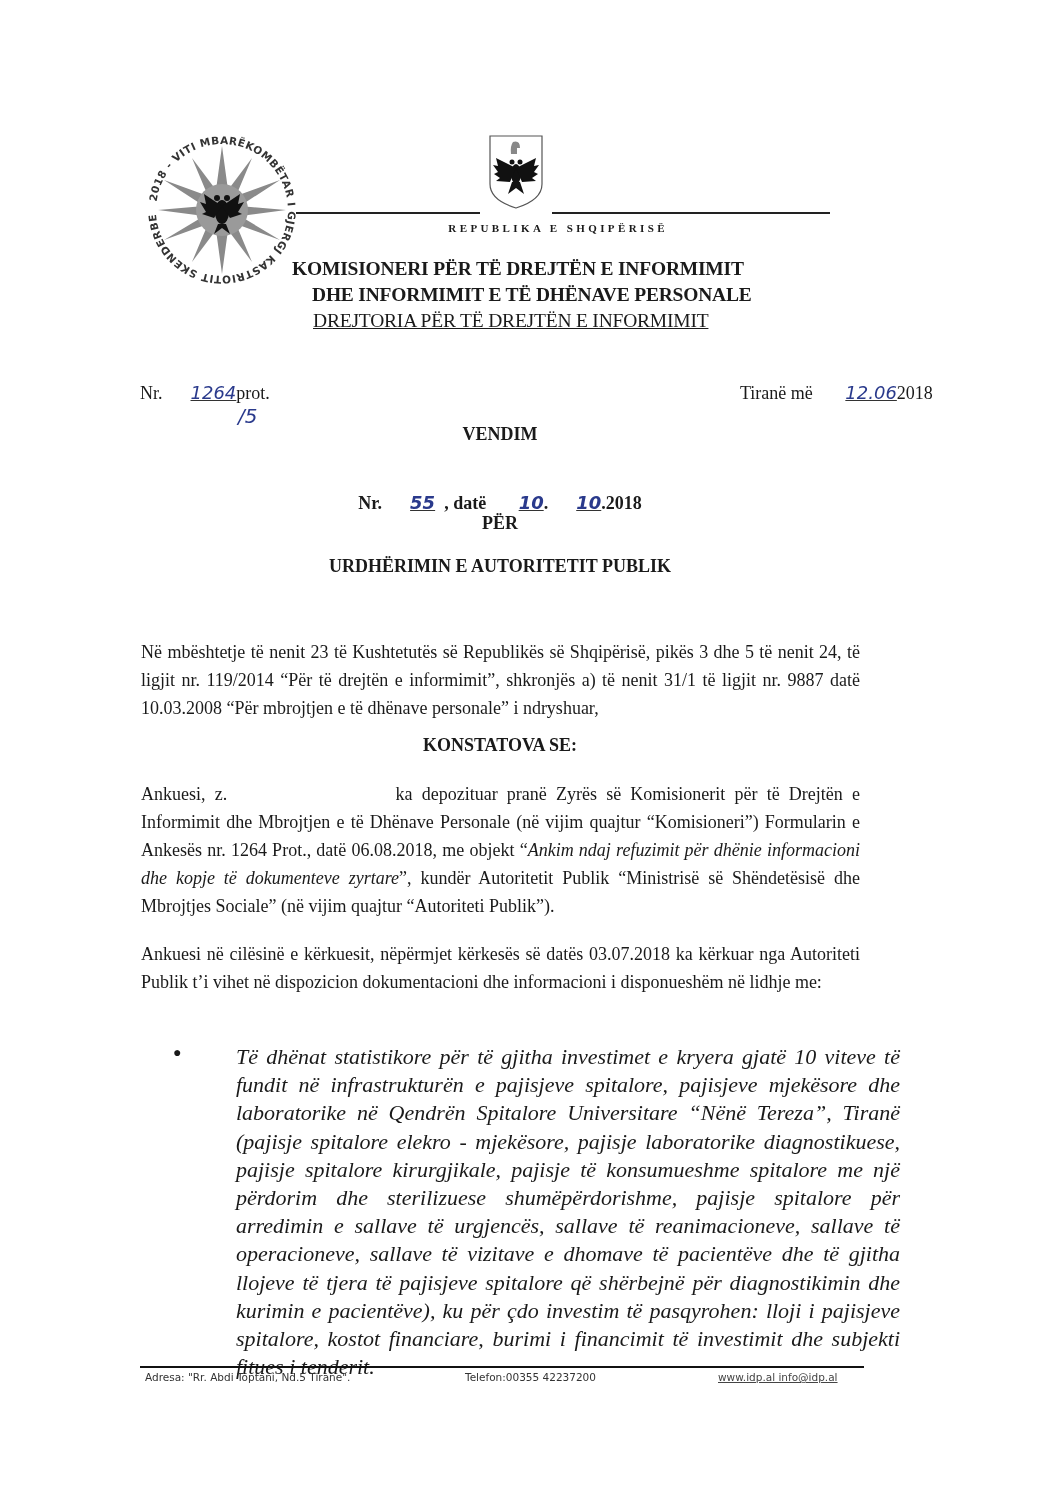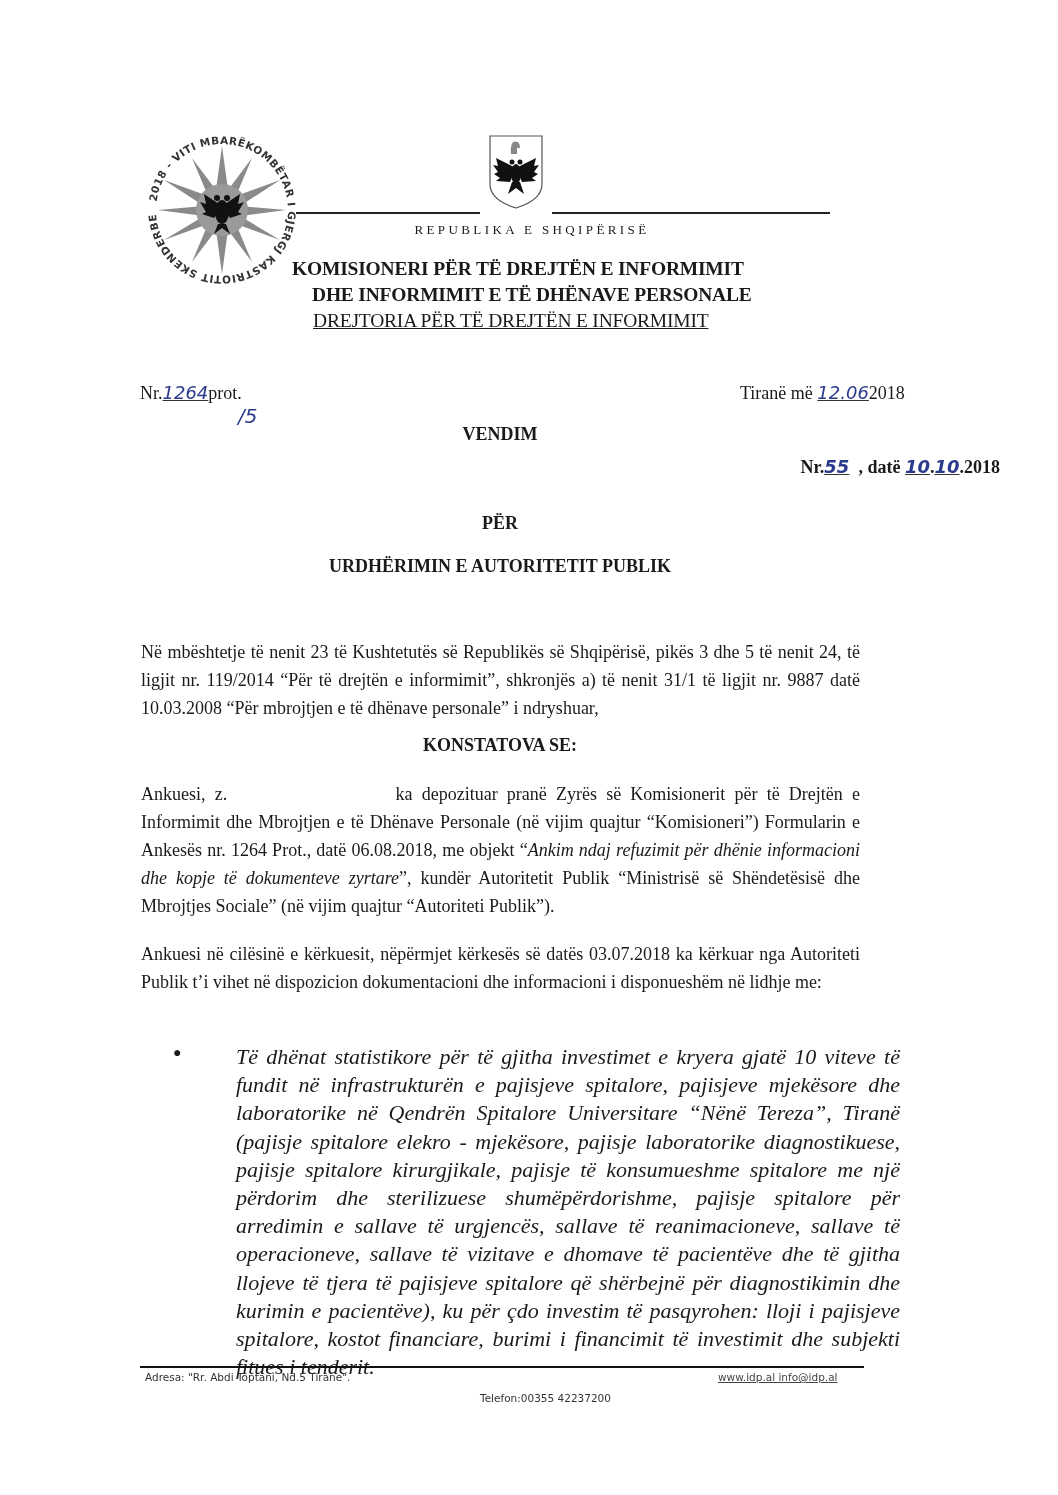--- a/index.html
+++ b/index.html
@@ -4,54 +4,54 @@
 <style>
   html, body { margin: 0; padding: 0; background: #ffffff; }
   body { width: 1058px; height: 1495px; position: relative; overflow: hidden;
          font-family: "Liberation Serif", "DejaVu Serif", serif; color: #1a1a1a; }
   .abs { position: absolute; }
 
   
   .seal { left: 140px; top: 128px; width: 165px; height: 165px; }
   .emblem { left: 486px; top: 134px; width: 60px; height: 76px; }
   .hdr-line { top: 212px; height: 2px; background: #222; }
-  .republika { left: 396px; top: 222px; width: 272px; text-align: center;
-               font-size: 13px; letter-spacing: 3.4px; font-weight: normal; }
+  .republika { left: 396px; top: 222px; width: 272px; text-align: right;
+               font-size: 11px; letter-spacing: 3.4px; font-weight: bold; }
   .org1 { left: 292px; top: 258px; font-size: 19.5px; font-weight: bold; letter-spacing: -0.2px; }
   .org2 { left: 312px; top: 284px; font-size: 19.5px; font-weight: bold; letter-spacing: -0.2px; }
   .org3 { left: 313px; top: 310px; font-size: 19.5px; letter-spacing: -0.2px; text-decoration: underline; }
 
   
   .ref-left { left: 140px; top: 382px; font-size: 18px; }
   .ref-right { left: 740px; top: 382px; font-size: 18px; }
   .hw { font-family: "DejaVu Sans", sans-serif; font-style: italic; color: #2a3a8c;
-        text-decoration: underline; text-decoration-color: #333; }
+        text-decoration: underline; text-decoration-color: #333; margin-left: 28px; }
   .hw-slash { left: 238px; top: 404px; font-family: "DejaVu Sans", sans-serif; font-style: italic;
               color: #2a3a8c; font-size: 20px; }
 
   .center { left: 0; width: 1000px; text-align: center; font-weight: bold; font-size: 18px; }
   .vendim { top: 424px; }
-  .nr-line { top: 456px; text-align: right; }
+  .nr-line { top: 492px; }
   .per { top: 513px; }
   .urdh { top: 556px; }
 
   .para { left: 141px; width: 719px; font-size: 18px; line-height: 28px; text-align: justify; }
   .para p { margin: 0; }
   .p1 { top: 638px; }
   .konst { top: 735px; }
   .p2 { top: 780px; }
   .p3 { top: 940px; }
   .bullet-wrap { left: 196px; top: 1043px; width: 664px; font-size: 22px; line-height: 28.2px;
                  font-style: italic; text-align: justify; margin-left: 40px; }
   .bullet-dot { left: 173px; top: 1045px; font-size: 14px; }
 
   .foot-line { left: 140px; top: 1366px; width: 724px; height: 2px; background: #111; }
   .foot { top: 1371px; font-family: "DejaVu Sans", sans-serif; font-size: 10.5px; color: #333; }
   .f1 { left: 145px; }
-  .f2 { left: 480px; margin-top: 21px; }
+  .f2 { left: 465px; }
   .f3 { left: 718px; text-decoration: underline; color: #444; }
 </style>
 </head>
 <body>
 
 <div class="abs seal">
   <svg width="165" height="165" viewBox="0 0 165 165">
     <defs>
       <path id="sealCircle" d="M82,82 m-66,0 a66,66 0 1,1 132,0 a66,66 0 1,1 -132,0"></path>
     </defs>

